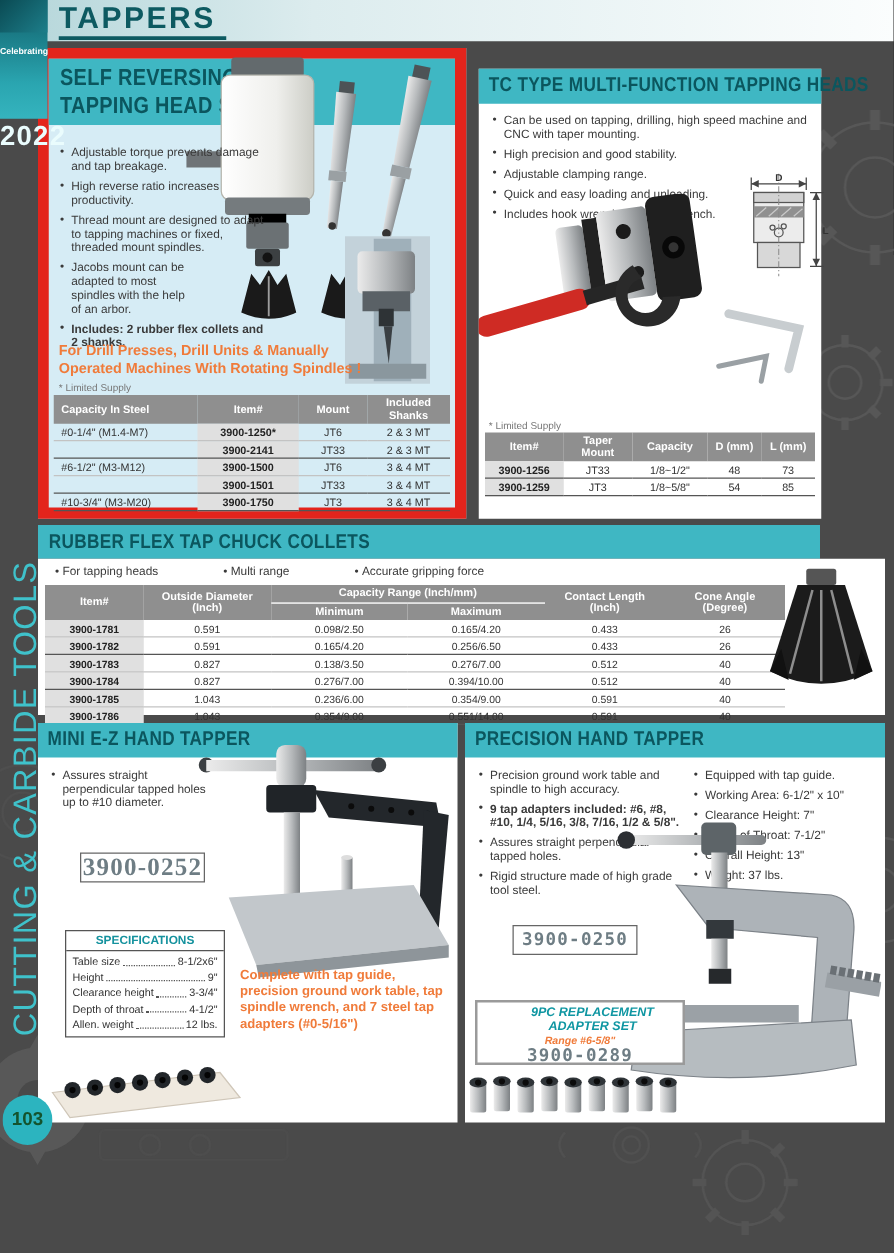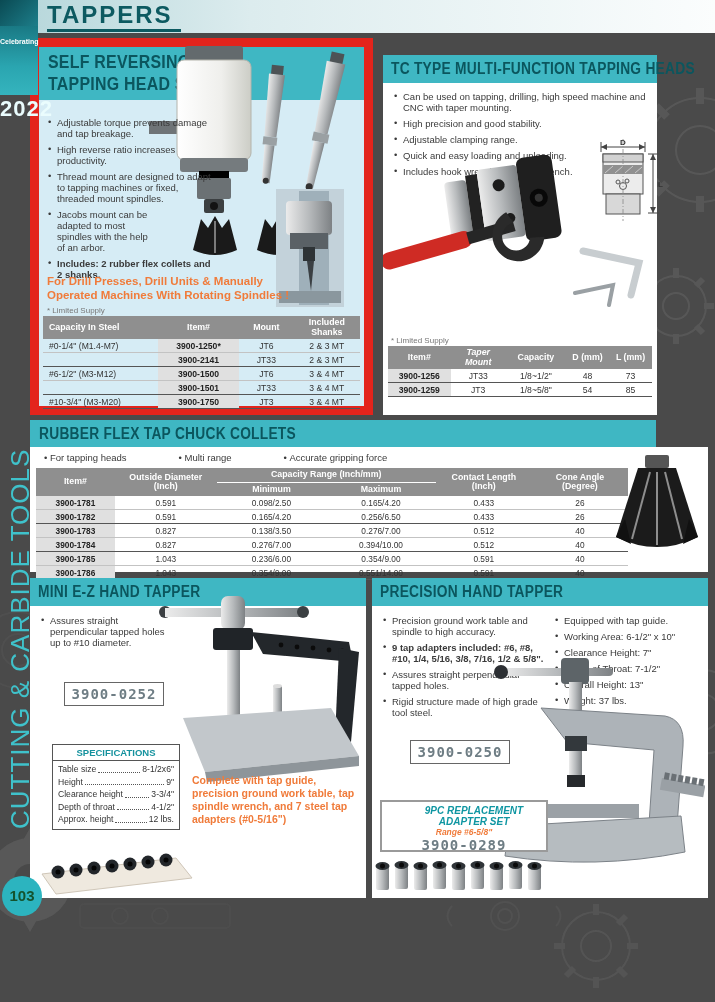--- a/index.html
+++ b/index.html
@@ -292,21 +292,21 @@
           <path d="M192,138 L230,130 L226,150" stroke="#9aa0a4" stroke-width="4"></path>
         </g>
       </svg>
 
       <div class="abs limited" style="left:8px;top:281px;">* Limited Supply</div>
 
       <table class="t abs" style="left:5px;top:291px;width:264px;">
         <thead>
             <tr>
           <th style="width:24%;">Item#</th>
-          <th style="width:21%;font-style:italic;">Taper Mount</th>
+          <th style="width:21%;">Taper Mount</th>
           <th style="width:23%;">Capacity</th>
           <th style="width:16%;">D (mm)</th>
           <th style="width:16%;">L (mm)</th>
         </tr>
           </thead>
         <tbody>
           <tr class="ge">
               <td class="it">3900-1256</td>
               <td>JT33</td>
               <td>1/8~1/2"</td>
@@ -428,21 +428,21 @@
   <div class="abs panel" style="left:30px;top:578px;width:336px;height:320px;">
     <div class="rel">
       <div class="abs band" style="left:0;top:0;width:336px;height:28px;"></div>
       <div class="abs band-title" style="left:8px;top:5px;font-size:16px;">MINI E-Z HAND TAPPER</div>
 
       <ul class="bl abs" style="left:10px;top:37px;width:132px;">
         <li>Assures straight perpendicular tapped holes up to #10 diameter.</li>
       </ul>
 
       <div class="abs itembox" style="left:34px;top:104px;width:98px;height:22px;">
-        <span class="digital" style="font-size:14px;line-height:22px;">3900-0252</span>
+        <span class="digital" style="font-size:20px;line-height:22px;font-family:Liberation Serif, serif;">3900-0252</span>
       </div>
 
       <svg class="abs" style="left:125px;top:12px;" width="207" height="200" viewBox="0 0 207 200">
         <circle cx="10" cy="22" r="6" fill="#3b3f42"></circle>
         <rect x="10" y="18" width="138" height="9" fill="url(#silv)"></rect>
         <circle cx="148" cy="22" r="6" fill="#3b3f42"></circle>
         <rect x="66" y="6" width="24" height="34" rx="7" fill="url(#silv)"></rect>
         <rect x="58" y="38" width="40" height="22" rx="3" fill="#202428"></rect>
         <rect x="72" y="60" width="13" height="80" fill="url(#silv)"></rect>
         <path d="M96,42 L194,52 L198,72 L108,64 Z" fill="#23272b"></path>
@@ -475,21 +475,21 @@
               <span>Clearance height</span>
               <span style="flex:1;border-bottom:1.5px dotted #555;margin:0 2px 3px;"></span>
               <span>3-3/4"</span>
             </div>
           <div style="display:flex;align-items:flex-end;font-size:8.6px;line-height:12.5px;color:#333;">
               <span>Depth of throat</span>
               <span style="flex:1;border-bottom:1.5px dotted #555;margin:0 2px 3px;"></span>
               <span>4-1/2"</span>
             </div>
           <div style="display:flex;align-items:flex-end;font-size:8.6px;line-height:12.5px;color:#333;">
-              <span>Approx. height</span>
+              <span>Allen. weight</span>
               <span style="flex:1;border-bottom:1.5px dotted #555;margin:0 2px 3px;"></span>
               <span>12 lbs.</span>
             </div>
         </div>
       </div>
 
       <div class="abs orange" style="left:162px;top:196px;width:164px;font-size:10.5px;line-height:1.25;z-index:4;">Complete with tap guide, precision ground work table, tap spindle wrench, and 7 steel tap adapters (#0-5/16")</div>
 
       <svg class="abs" style="left:6px;top:262px;" width="162" height="56" viewBox="0 0 162 56">
         <polygon points="6,34 140,18 156,38 20,54" fill="#efe9df" stroke="#cfc6b8"></polygon>

